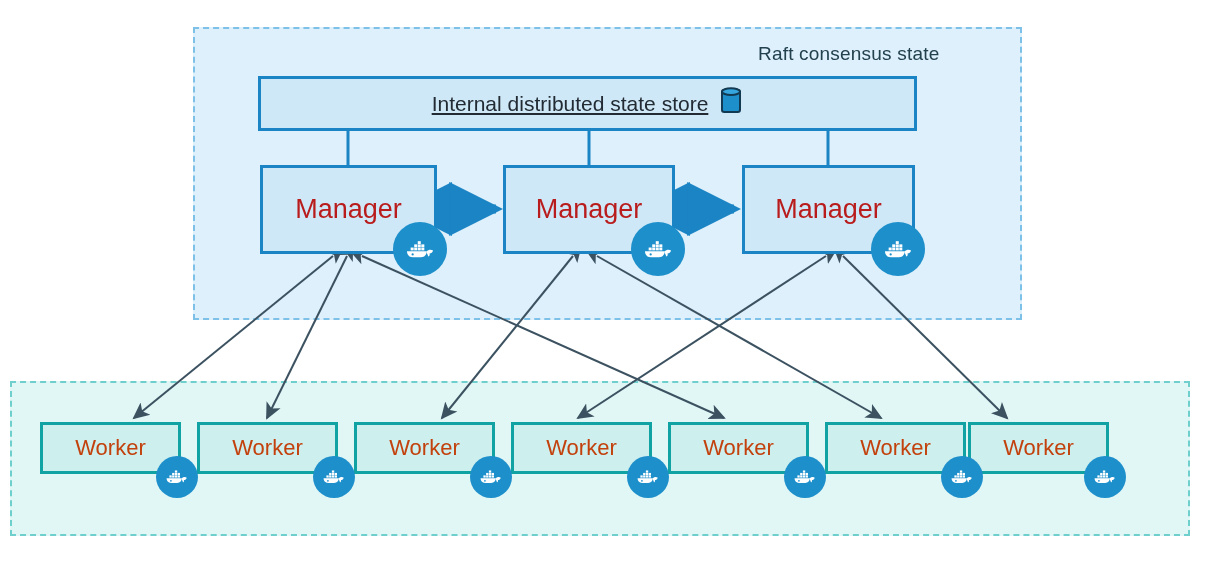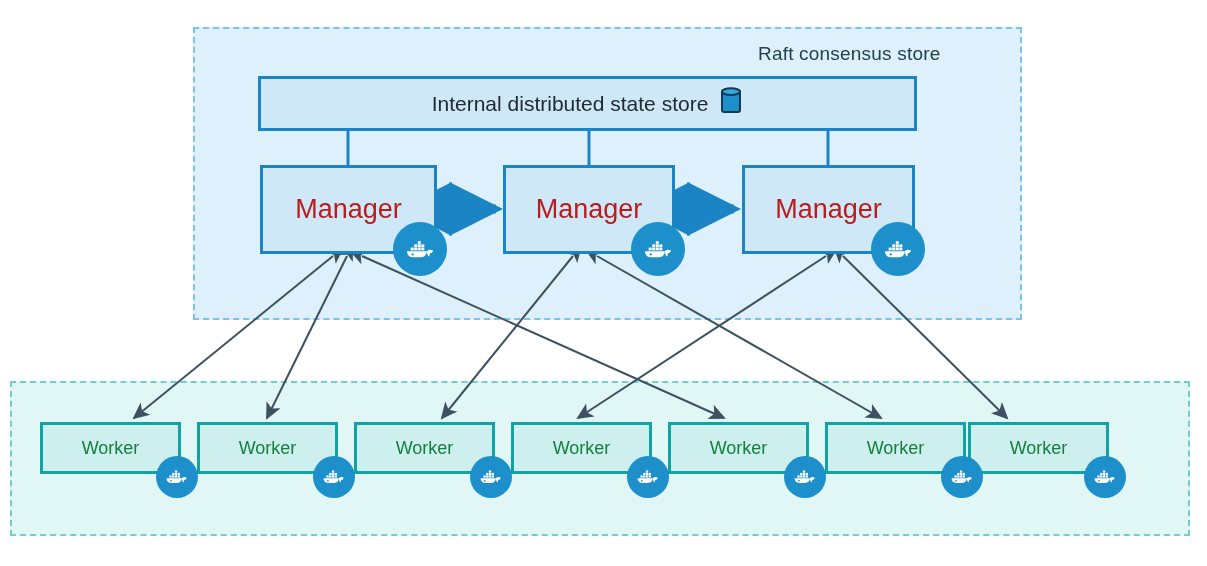--- a/index.html
+++ b/index.html
@@ -8,35 +8,35 @@
   #wires{position:absolute;left:0;top:0;width:1207px;height:566px;}
 
   .zone{position:absolute;box-sizing:border-box;}
   .zone-label{position:absolute;font-size:19px;color:#23404f;white-space:nowrap;letter-spacing:.2px;}
 
   .node{position:absolute;box-sizing:border-box;display:flex;align-items:center;justify-content:center;}
   .node span{pointer-events:none;}
 
   .mgr{background:#cfe8f7;border:3px solid #1b84c4;font-size:27px;color:#b91c1c;}
   .store{background:#cfe8f7;border:3px solid #1b84c4;font-size:21px;color:#222b33;}
-  .store .inner{display:flex;align-items:center;gap:11px;}
-  .wrk{background:#cdefee;border:3px solid #11a3a3;font-size:18px;color:#15803d;}
+  .store .inner{display:flex;align-items:center;gap:11px;text-decoration:underline;}
+  .wrk{background:#cdefee;border:3px solid #11a3a3;font-size:22px;color:#c2410c;}
 
   .docker{position:absolute;width:54px;height:54px;border-radius:50%;background:#1d8fcb;
           display:flex;align-items:center;justify-content:center;}
   .docker.sm{width:42px;height:42px;}
   .docker svg{display:block;}
 </style>
 </head>
 <body>
 
 <div id="stage">
 
   <div class="zone" id="zone-raft" style="left: 193px; top: 27px; width: 829px; height: 293px; background: rgb(221, 240, 251); border: 2px dashed rgb(125, 192, 232);"></div>
-  <div class="zone-label" id="zone-raft-label" style="left: 758px; top: 43px;">Raft consensus store</div>
+  <div class="zone-label" id="zone-raft-label" style="left: 758px; top: 43px;">Raft consensus state</div>
 
   <div class="zone" id="zone-gossip" style="left: 10px; top: 381px; width: 1180px; height: 155px; background: rgb(224, 247, 246); border: 2px dashed rgb(111, 207, 205);"></div>
 
   <svg id="wires" viewBox="0 0 1207 566">
     <defs>
       <marker id="ah" markerWidth="9" markerHeight="9" refX="7.4" refY="4.5" orient="auto" markerUnits="strokeWidth">
         <path d="M0,0.6 L8.4,4.5 L0,8.4 L2.1,4.5 Z" fill="#3c5261"></path>
       </marker>
       <marker id="ah-start" markerWidth="9" markerHeight="9" refX="1.4" refY="4.5" orient="auto-start-reverse" markerUnits="strokeWidth">
         <path d="M0,0.6 L8.4,4.5 L0,8.4 L2.1,4.5 Z" fill="#3c5261"></path>

